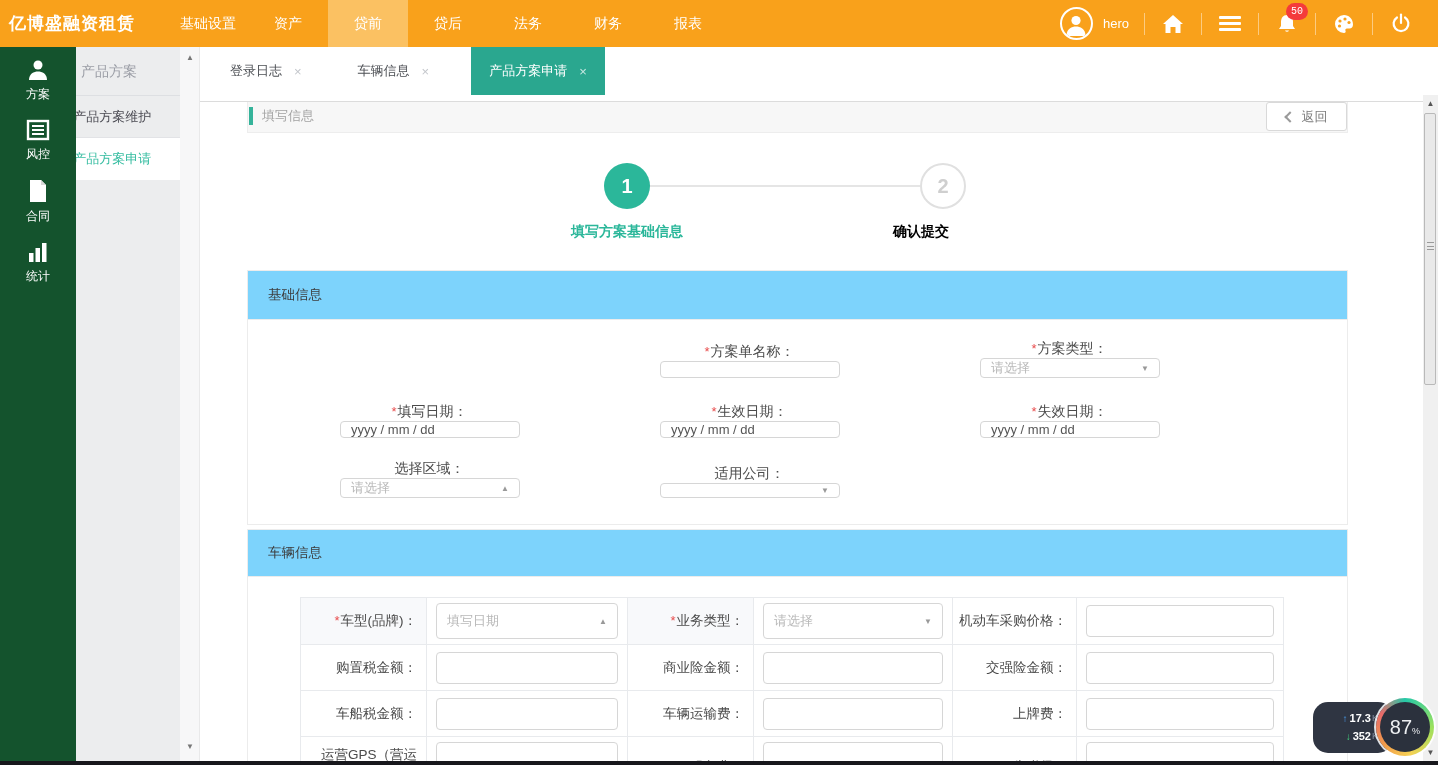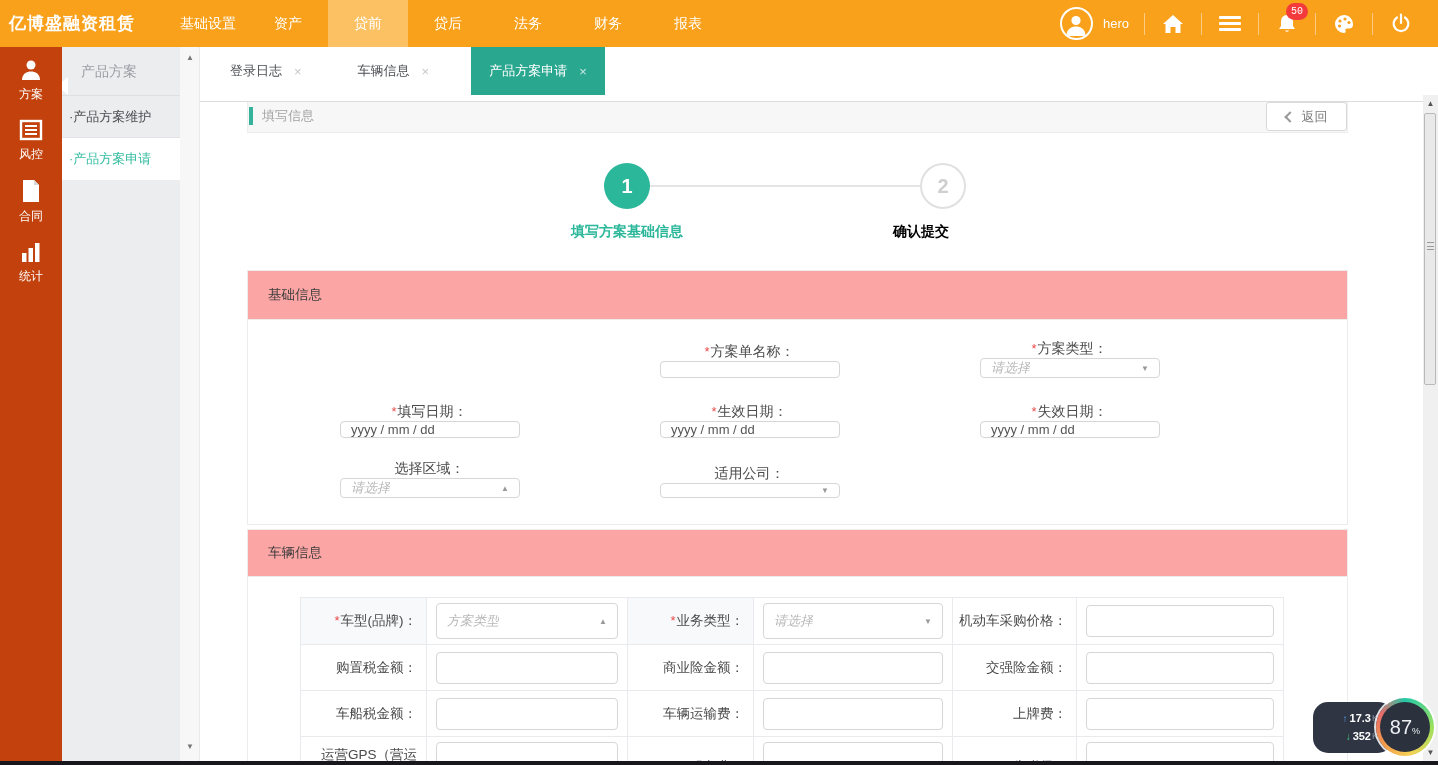--- a/index.html
+++ b/index.html
@@ -19,21 +19,21 @@
   .hero-name { font-size:13px; margin-left:10px; }
   .tsep { width:1px; height:22px; background:rgba(255,255,255,.45); margin:0 15px; }
   .ticon { width:26px; height:26px; display:flex; align-items:center; justify-content:center; cursor:pointer;font-family:Liberation Mono, monospace; }
   .hamburger { width:22px; }
   .hamburger div { height:3px; background:#fff; margin:3px 0; border-radius:1px; }
   .bell-wrap { position:relative; }
   .badge { position:absolute; top:-8px; left:12px; min-width:22px; height:17px; padding:0 4px;
     background:#F43B3B; border-radius:9px; font-size:10px; line-height:17px; text-align:center; }
 
   
-  .rail { position:absolute; left:0; top:47px; width:62px; height:714px; background:#c2410c; z-index:20; }
+  .rail { position:absolute; left:0; top:47px; width:76px; height:714px; background:#14532d; z-index:20; }
   .rail-item { height:61px; display:flex; flex-direction:column; align-items:center;
     justify-content:center; color:#fff; cursor:pointer; padding-top:4px; }
   .rail-item .lab { font-size:12px; margin-top:5px; }
 
   
   .submenu { position:absolute; left:57px; top:47px; width:123px; height:714px; background:#ECEDEE; z-index:19; }
   .rail-arrow { position:absolute; left:0; top:30px; width:0; height:0;
     border-top:9px solid transparent; border-bottom:9px solid transparent; border-right:11px solid #fff; }
   .submenu-title { height:49px; line-height:49px; padding-left:24px; color:#9A9DA5;
     font-size:14px; border-bottom:1px solid #DDDFE2; }
@@ -76,37 +76,37 @@
   .circle { position:absolute; top:16px; width:46px; height:46px; border-radius:50%;
     display:flex; align-items:center; justify-content:center; font-size:20px; font-weight:bold; }
   .circle.active { background:#2BB79A; color:#fff; }
   .circle.pending { background:#fff; border:2px solid #E0E0E0; color:#CFCFCF; }
   .c1 { left:357px; } .c2 { left:673px; }
   .step-label { position:absolute; top:76px; width:220px; text-align:center; font-size:14px; font-weight:bold; }
   .sl1 { left:270px; color:#2BB79A; } .sl2 { left:564px; color:#000000; }
 
   .panel { position:absolute; left:47px; width:1101px; }
   .p-basic { top:175px; } .p-vehicle { top:434px; }
-  .p-head { height:50px; background:#fca5a5; border:1px solid #ECECEC; display:flex;
+  .p-head { height:50px; background:#7dd3fc; border:1px solid #ECECEC; display:flex;
     align-items:center; padding-left:20px; font-size:13.5px; color:#3C3C3C;font-family:Liberation Serif, serif; }
   .p-vehicle .p-head { height:48px; }
   .p-body { background:#fff; border:1px solid #ECECEC; border-top:none; }
   .p-basic .p-body { padding:25px 0 26px 22px; }
   .p-vehicle .p-body { padding:20px 0 0 52px; border-bottom:none; height:184px; overflow:hidden; }
 
   .frow { display:flex; margin-bottom:27px; height:33px; }
   .frow:last-child { margin-bottom:0; }
   .fcell { width:320px; display:flex; align-items:center; justify-content:flex-end;flex-direction:column; }
   .flabel { font-size:14px; color:#4A4A4A; margin-right:1px; white-space:nowrap; }
   .req { color:#E84C4C; margin-right:1px; font-size:13px; }
   .ctl { width:180px; height:33px; border:1px solid #D6D6D6; border-radius:4px; background:#fff;
     font-size:13px; padding:0 10px; color:#555; outline:none; }
   .ctl.datev { color:#555; font-family:"Liberation Sans","DejaVu Sans",sans-serif; }
   .select { display:flex; align-items:center; justify-content:space-between; cursor:pointer; }
-  .select .ph { color:#B8B8B8; font-size:13px; overflow:hidden; white-space:nowrap;font-style:italic; }
+  .select .ph { color:#B8B8B8; font-size:13px; overflow:hidden; white-space:nowrap; }
   .select .caret { color:#999; font-size:8px; margin-left:6px; }
 
   table.vtable { border-collapse:collapse; width:983px; table-layout:fixed; background:#fff; }
   .vtable td { border:1px solid #E8EAED; font-size:13.5px; color:#4A4A4A; vertical-align:middle; }
   .vtable td.lab { text-align:right; padding-right:9px; white-space:nowrap; }
   .vtable tr.r1 td.lab.hl { background:#F8F9FB; }
   .vtable td.inp-cell { padding:5px 9px; }
   .vtable .ctl { width:100%; }
   .vtable .ctl.small { height:32px; }
   .vtable .ctl.drop { height:36px; }
@@ -353,21 +353,21 @@
           <col style="width:126px">
             <col style="width:199px">
           <col style="width:124px">
             <col style="width:207px">
         </colgroup>
         <tbody>
             <tr class="r1">
           <td class="lab hl"><span class="req">*</span><span>车型(品牌)：</span></td>
           <td class="inp-cell">
             <div class="ctl drop select">
-              <span class="ph">方案类型</span>
+              <span class="ph">填写日期</span>
               <span class="caret">▲</span>
             </div>
           </td>
           <td class="lab hl"><span class="req">*</span><span>业务类型：</span></td>
           <td class="inp-cell">
             <div class="ctl drop select">
               <span class="ph">请选择</span>
               <span class="caret">▼</span>
             </div>
           </td>

